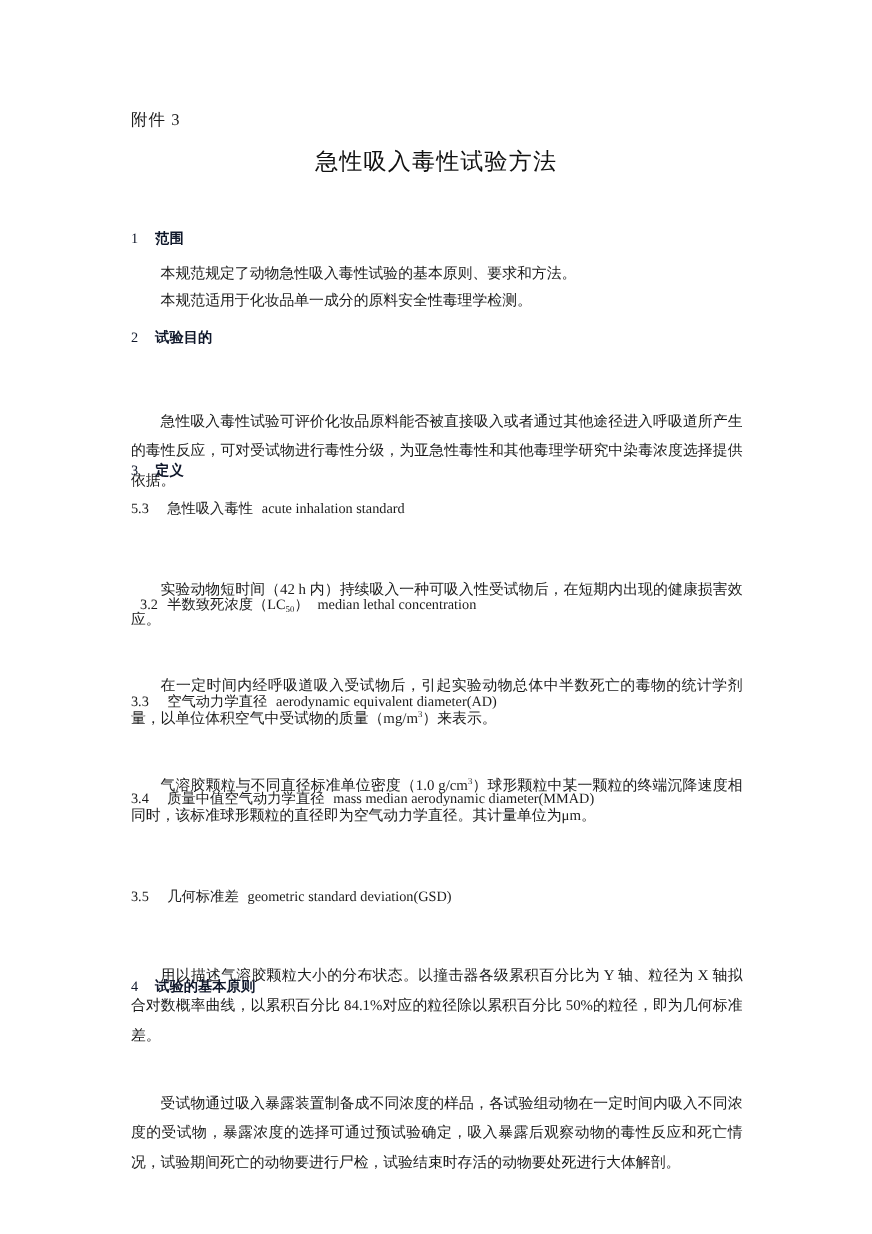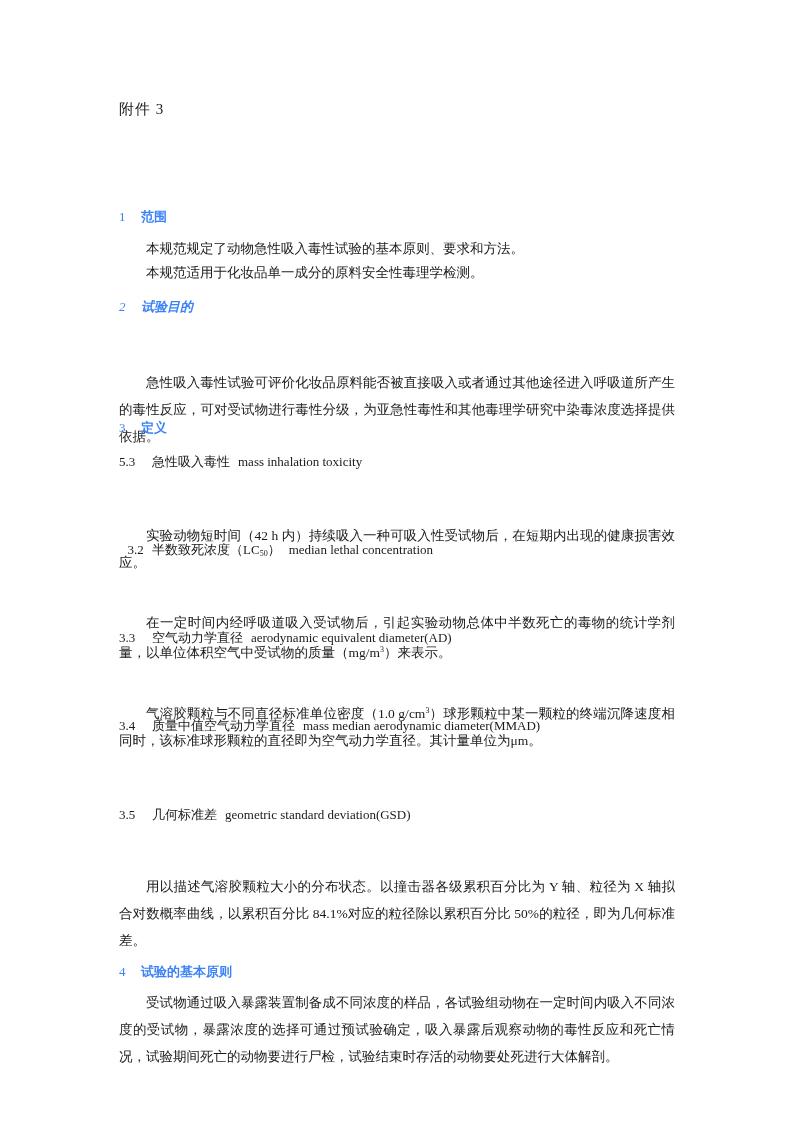--- a/index.html
+++ b/index.html
@@ -37,21 +37,21 @@
     .subtitle {
       left: 0; width: 793px; top: 178px;
       text-align: center;
       font-size: 13px;
     }
     .heading {
       left: 119px;
       font-family: "DejaVu Sans", "Liberation Sans", sans-serif;
       font-size: 13px;
       font-weight: bold;
-      color: #3b82f6;
+      color: #0f172a;
     }
     .heading .num {
       font-family: "Liberation Serif", serif;
       font-weight: normal;
       display: inline-block;
       width: 22px;
     }
     .subheading {
       left: 119px;
       font-size: 13px;
@@ -78,39 +78,40 @@
     sub.s { font-size: 8px; vertical-align: -2px; }
     sup.s { font-size: 8px; vertical-align: 5px; }
   </style>
 </head>
 <body>
 
 <div class="page">
 
   <div class="abs attachment">附件 3</div>
 
+  <div class="abs title">急性吸入毒性试验方法</div>
 
 
   <div class="abs heading" style="top:208px;">
     <span class="num">1</span><span>范围</span>
   </div>
   <div class="abs line" style="top:240px;">本规范规定了动物急性吸入毒性试验的基本原则、要求和方法。</div>
   <div class="abs line" style="top:264px;">本规范适用于化妆品单一成分的原料安全性毒理学检测。</div>
 
-  <div class="abs heading" style="top:298px;font-style:italic;">
+  <div class="abs heading" style="top:298px;">
     <span class="num">2</span><span>试验目的</span>
   </div>
   <div class="abs para" style="top:328px;">急性吸入毒性试验可评价化妆品原料能否被直接吸入或者通过其他途径进入呼吸道所产生的毒性反应，可对受试物进行毒性分级，为亚急性毒性和其他毒理学研究中染毒浓度选择提供依据。</div>
 
   <div class="abs heading" style="top:419px;">
     <span class="num">3</span><span>定义</span>
   </div>
 
   <div class="abs subheading" style="top:453px;">
-    <span class="num">5.3</span><span>急性吸入毒性</span><span class="en">mass inhalation toxicity</span>
+    <span class="num">5.3</span><span>急性吸入毒性</span><span class="en">acute inhalation standard</span>
   </div>
   <div class="abs para" style="top:481px;">实验动物短时间（42 h 内）持续吸入一种可吸入性受试物后，在短期内出现的健康损害效应。</div>
 
   <div class="abs subheading" style="top:541px;text-align:center;">
     <span class="num">3.2</span><span>半数致死浓度（LC</span><sub class="s">50</sub><span>）</span><span class="en">median lethal concentration</span>
   </div>
   <div class="abs para" style="top:568px;"><span>在一定时间内经呼吸道吸入受试物后，引起实验动物总体中半数死亡的毒物的统计学剂量，以单位体积空气中受试物的质量（mg/m</span><sup class="s">3</sup><span>）来表示。</span></div>
 
   <div class="abs subheading" style="top:629px;">
     <span class="num">3.3</span><span>空气动力学直径</span><span class="en">aerodynamic equivalent diameter(AD)</span>
@@ -119,18 +120,18 @@
 
   <div class="abs subheading" style="top:717px;">
     <span class="num">3.4</span><span>质量中值空气动力学直径</span><span class="en">mass median aerodynamic diameter(MMAD)</span>
   </div>
 
   <div class="abs subheading" style="top:806px;">
     <span class="num">3.5</span><span>几何标准差</span><span class="en">geometric standard deviation(GSD)</span>
   </div>
   <div class="abs para" style="top:832px;">用以描述气溶胶颗粒大小的分布状态。以撞击器各级累积百分比为 Y 轴、粒径为 X 轴拟合对数概率曲线，以累积百分比 84.1%对应的粒径除以累积百分比 50%的粒径，即为几何标准差。</div>
 
-  <div class="abs heading" style="top:963px;">
+  <div class="abs heading" style="top:888px;">
     <span class="num">4</span><span>试验的基本原则</span>
   </div>
   <div class="abs para" style="top:948px;">受试物通过吸入暴露装置制备成不同浓度的样品，各试验组动物在一定时间内吸入不同浓度的受试物，暴露浓度的选择可通过预试验确定，吸入暴露后观察动物的毒性反应和死亡情况，试验期间死亡的动物要进行尸检，试验结束时存活的动物要处死进行大体解剖。</div>
 
 </div>
 
 </body></html>

